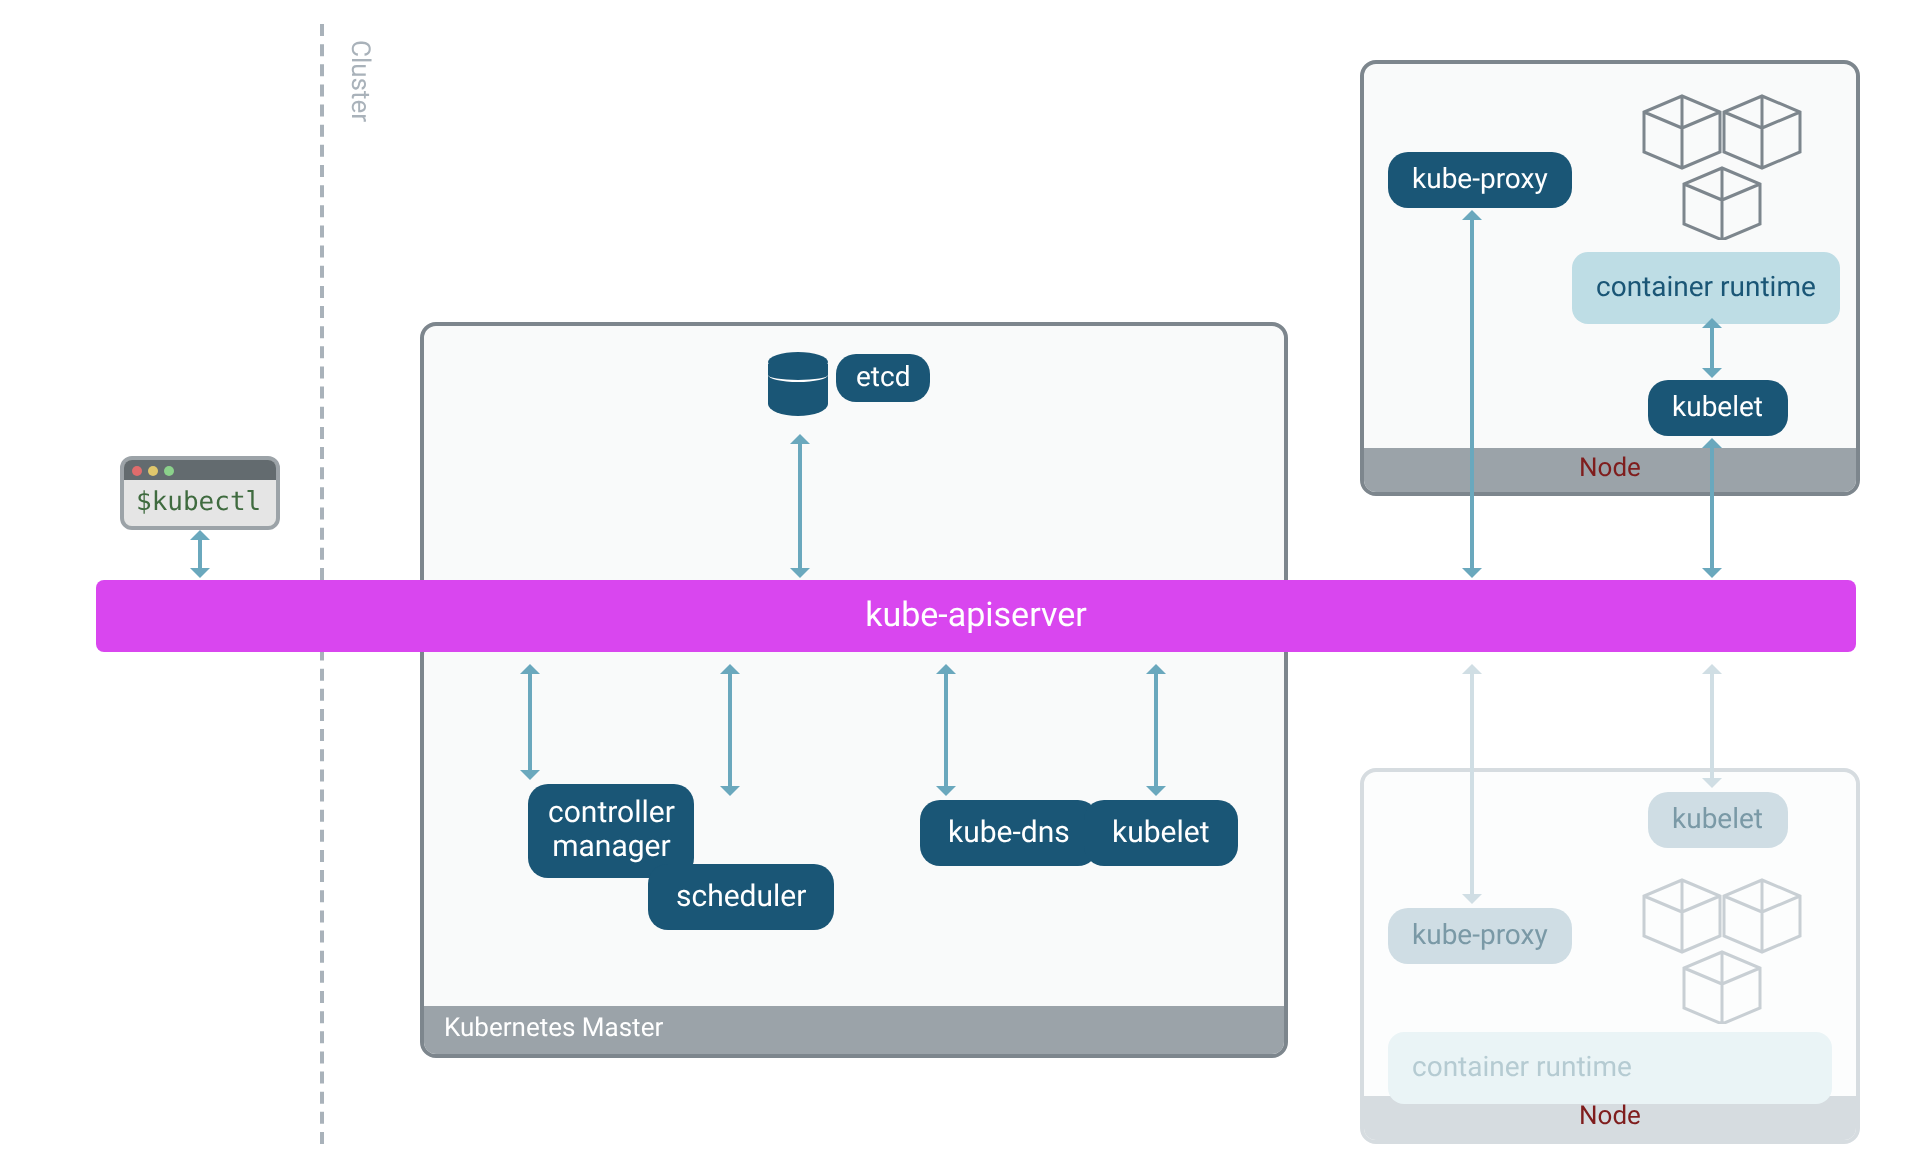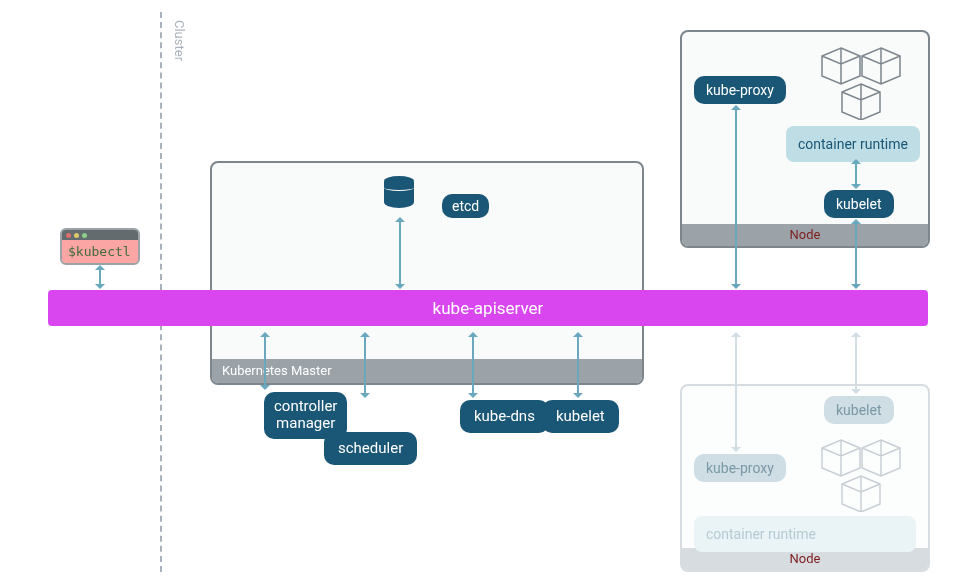--- a/index.html
+++ b/index.html
@@ -50,30 +50,30 @@
   }
   .dot { width: 5px; height: 5px; border-radius: 50%; }
   .dot.r { background: #e06c6c; }
   .dot.y { background: #e0c76c; }
   .dot.g { background: #8bd18b; }
   .kubectl-body {
     padding: 4px 6px;
     font-family: monospace;
     font-size: 13px;
     color: #3f6b3f;
-    background: #fca5a5;
+    background: #e5e5e5;
   }
 
   
   .master {
     position: absolute;
     left: 210px;
     top: 161px;
     width: 434px;
-    height: 224px;
+    height: 368px;
     border: 2px solid #7d868d;
     border-radius: 8px;
     background: #f9fafa;
   }
   .master-label {
     position: absolute;
     left: 0; right: 0; bottom: 0;
     height: 24px;
     background: #9ba3a9;
     color: #fff;
@@ -231,21 +231,21 @@
 <div class="arrow v" style="left:99px; top:268px; height:18px;"></div>
 
 <div class="master">
   <div class="master-label">Kubernetes Master</div>
 </div>
 
 <div class="etcd-icon">
   <div class="top"></div>
     <div class="body"></div>
 </div>
-<div class="pill sm" style="left:418px; top:194px; padding:4px 10px;margin-left:24px;">etcd</div>
+<div class="pill sm" style="left:418px; top:177px; padding:4px 10px;">etcd</div>
 <div class="arrow v" style="left:399px; top:220px; height:66px;"></div>
 
 <div class="apiserver">kube-apiserver</div>
 
 <div class="pill" style="left:224px; top:392px; white-space:pre-line; padding:6px 10px;margin-left:40px;">controller
 manager</div>
 <div class="pill" style="left:324px; top:400px;margin-top:32px;">scheduler</div>
 <div class="pill" style="left:432px; top:400px;margin-left:28px;">kube-dns</div>
 <div class="pill" style="left:542px; top:400px;">kubelet</div>
 

